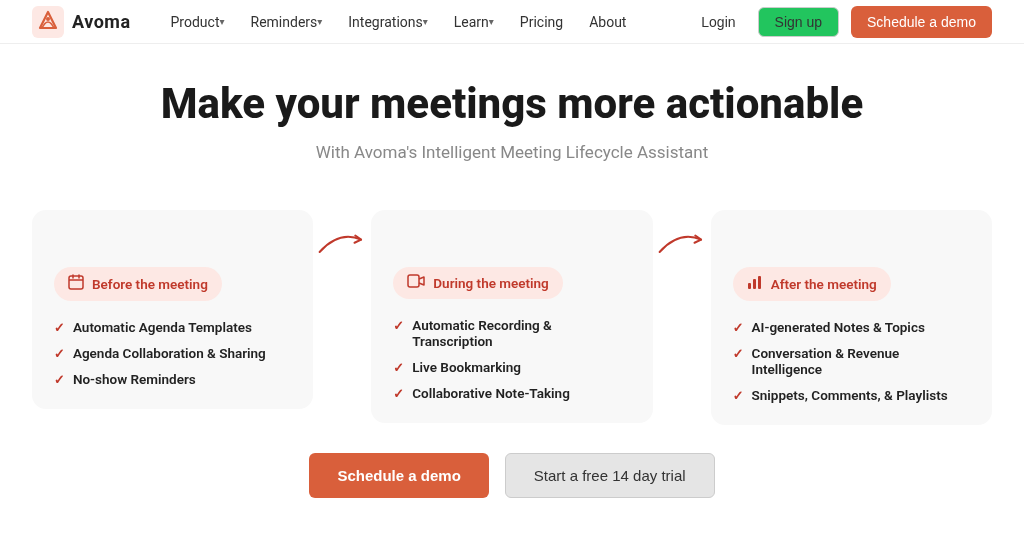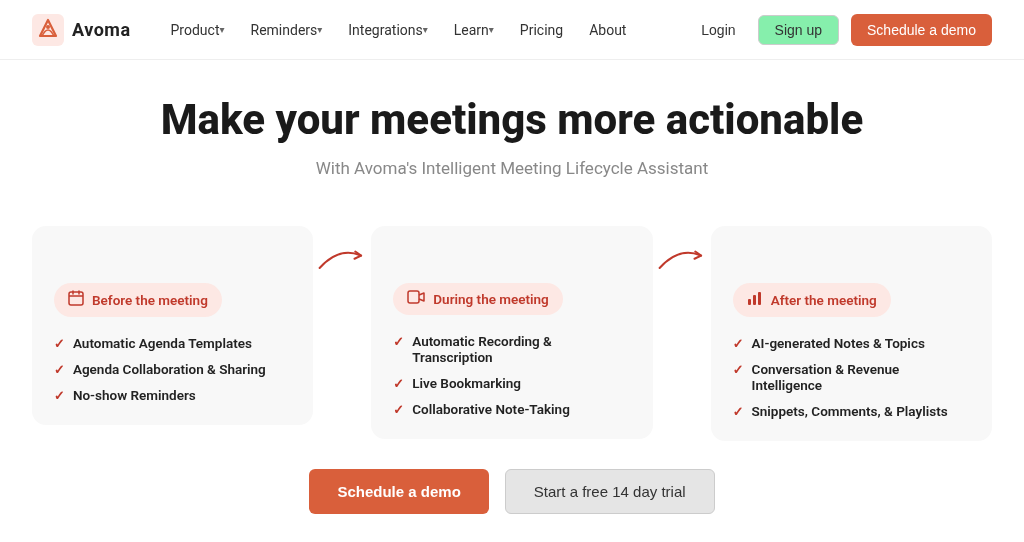--- a/index.html
+++ b/index.html
@@ -10,21 +10,21 @@
       width: 1024px;
       height: 542px;
       overflow: hidden;
     }
 
     
     nav {
       display: flex;
       align-items: center;
       padding: 0 32px;
-      height: 60px;
+      height: 44px;
       border-bottom: 1px solid #eee;
       background: #fff;
     }
     .logo {
       display: flex;
       align-items: center;
       gap: 8px;
       margin-right: 28px;
       text-decoration: none;
     }
@@ -68,21 +68,21 @@
       color: #333;
       cursor: pointer;
       background: none;
       border: none;
       padding: 6px 10px;
     }
     .btn-signup {
       font-size: 14px;
       color: #333;
       cursor: pointer;
-      background: #86efac;
+      background: #22c55e;
       border: 1.5px solid #ccc;
       border-radius: 6px;
       padding: 6px 16px;
     }
     .btn-schedule-nav {
       font-size: 14px;
       color: #fff;
       cursor: pointer;
       background: #d95f3b;
       border: none;

